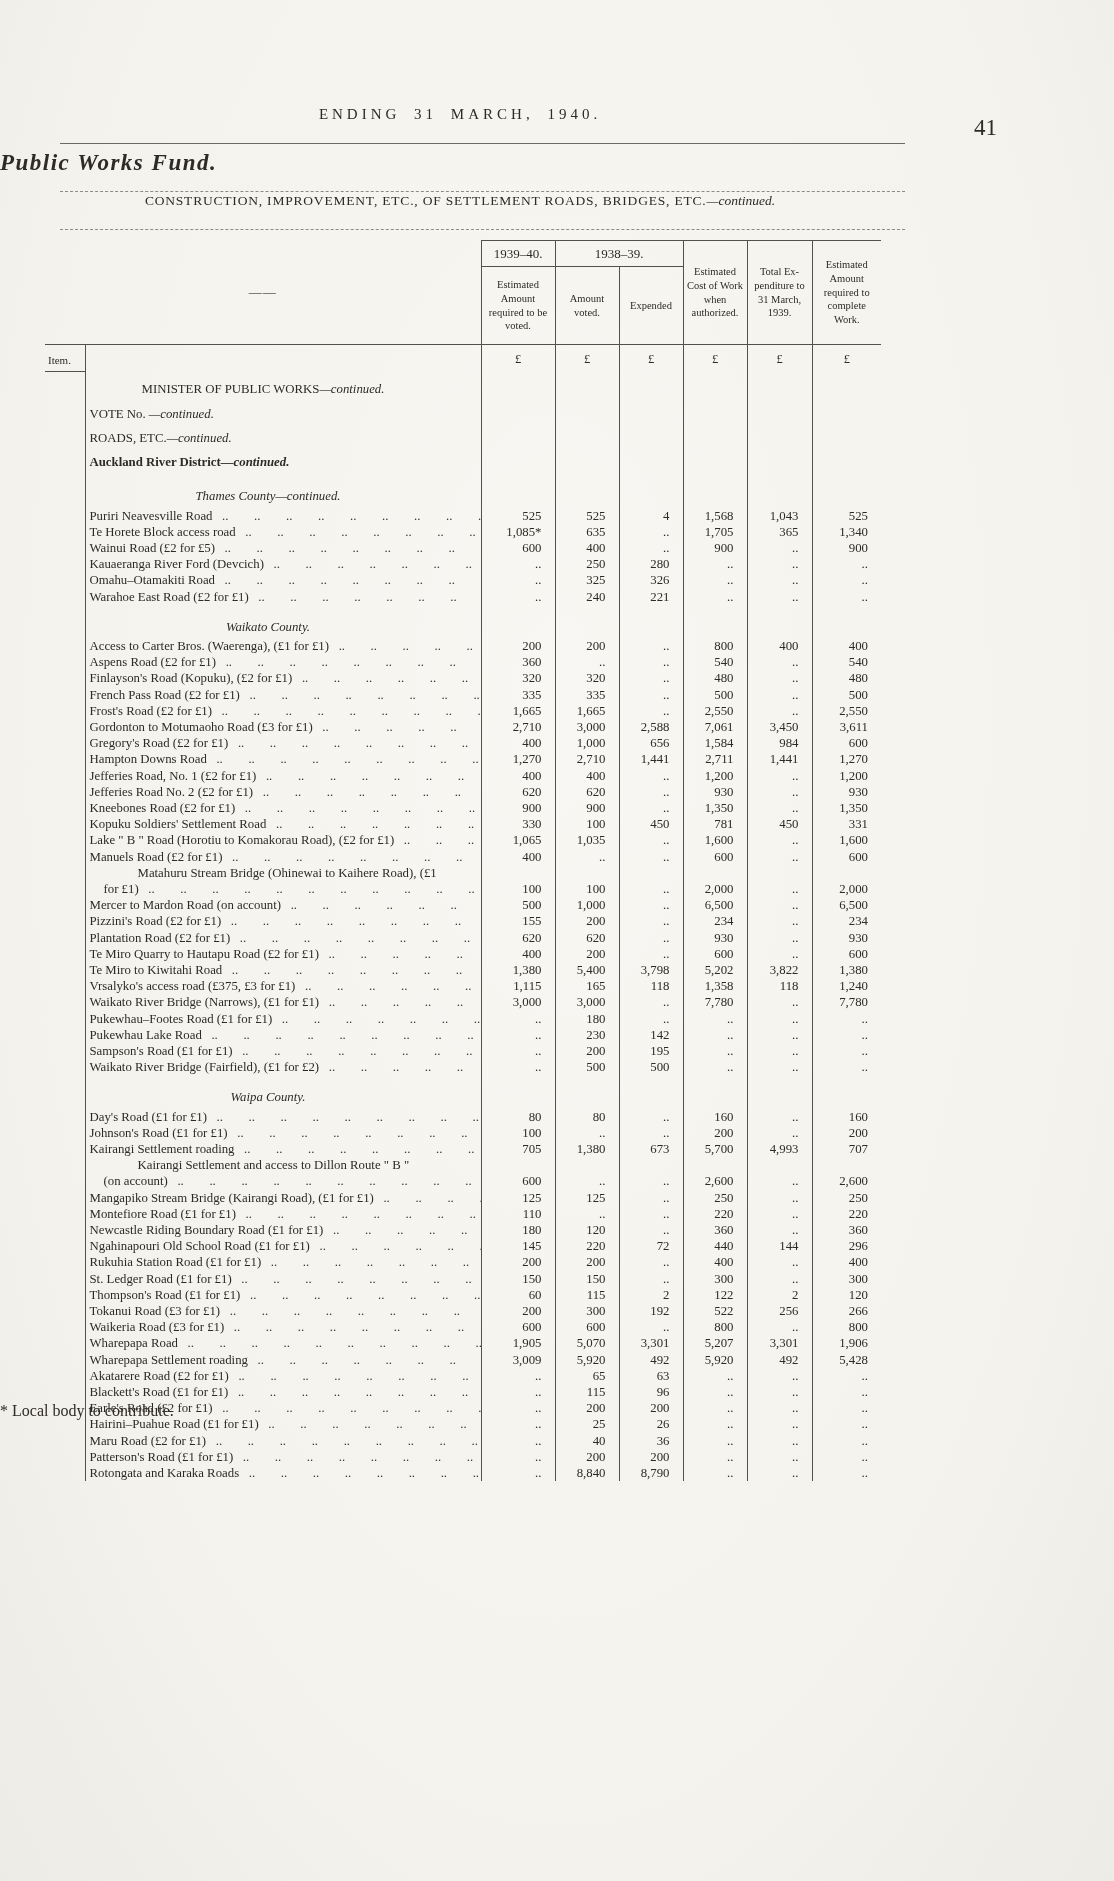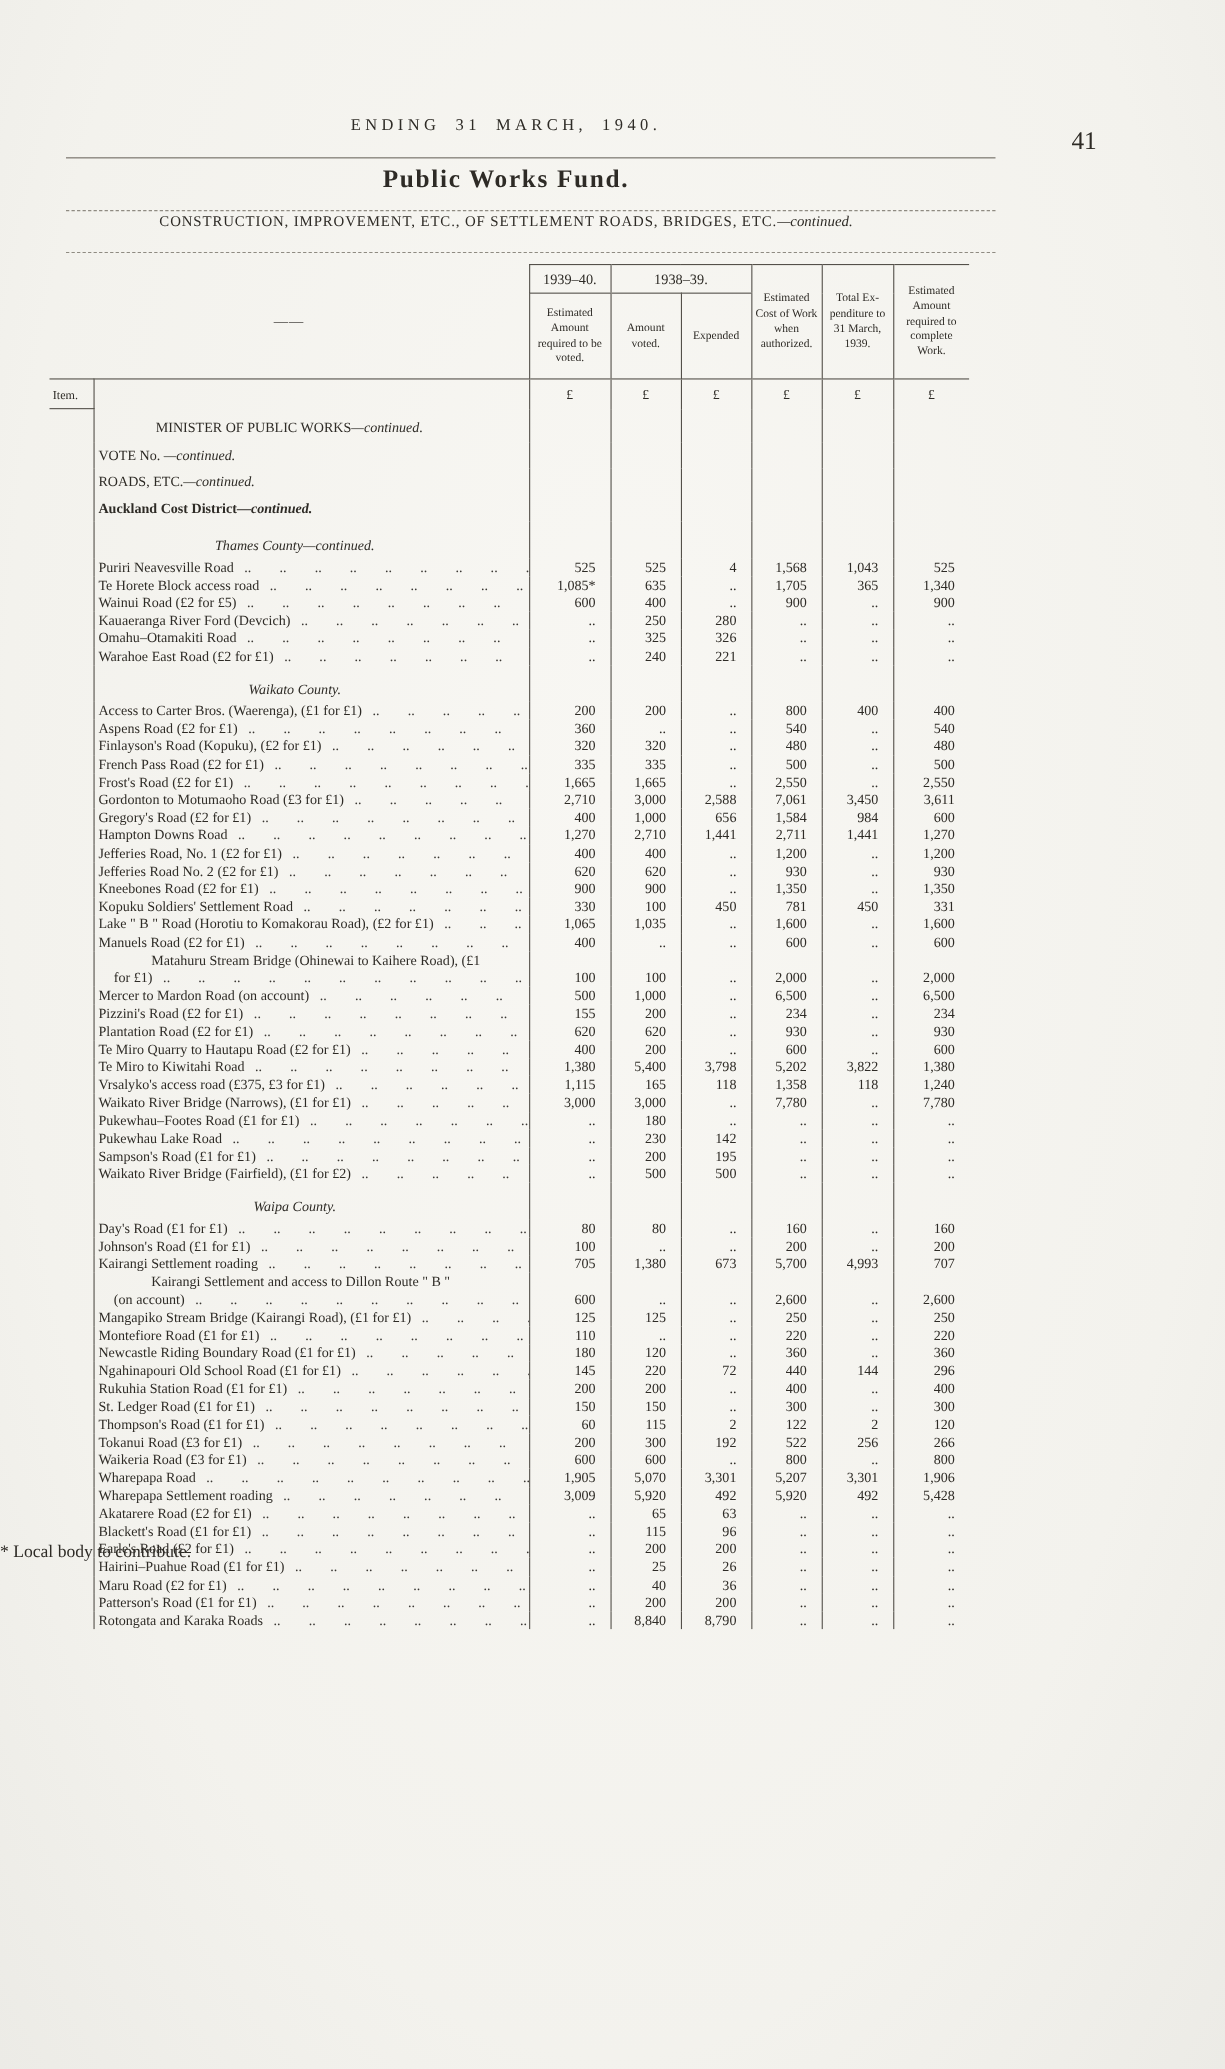--- a/index.html
+++ b/index.html
@@ -11,22 +11,22 @@
     color:#2e2b26;
   }
   .running-header {
     position:absolute; top:106px; left:0; width:920px; text-align:center;
     font-size:15px; letter-spacing:4px; word-spacing:6px;
   }
   .page-number { position:absolute; top:99px; left:974px; font-size:23px;margin-top:16px; }
   .rule { position:absolute; left:60px; width:845px; border-top:1px solid #6e6a62; }
   .rule.dashed { border-top:1px dashed #8f8b82; }
   .doc-title {
-    position:absolute; top:150px; left:0; width:920px; text-align:center;
-    font-size:23px; font-weight:bold; letter-spacing:1.5px;
+    position:absolute; top:150px; left:0; width:920px; text-align:left;
+    font-size:23px; font-weight:bold; letter-spacing:1.5px;font-style:italic;
   }
   .doc-subtitle {
     position:absolute; top:193px; left:0; width:920px; text-align:center;
     font-size:13.5px; letter-spacing:0.8px;
   }
   .cont { font-style:italic; letter-spacing:0; }
   .footnote { position:absolute; top:1402px; left:0; width:920px; text-align:left; font-size:16px; }
 
   table.main { position:absolute; top:240px; left:45px; width:836px;
     border-collapse:collapse; table-layout:fixed; }
@@ -144,21 +144,21 @@
           <td class="desc"><span>ROADS, ETC.</span><span class="cont">—continued.</span></td>
           <td class="v"></td>
           <td class="v"></td>
           <td class="v"></td>
           <td class="v"></td>
           <td class="v"></td>
           <td class="v"></td>
         </tr>
         <tr class="preamble-row district">
           <td class="item"></td>
-          <td class="desc"><span>Auckland Cost District</span><span class="cont">—continued.</span></td>
+          <td class="desc"><span>Auckland River District</span><span class="cont">—continued.</span></td>
           <td class="v"></td>
           <td class="v"></td>
           <td class="v"></td>
           <td class="v"></td>
           <td class="v"></td>
           <td class="v"></td>
         </tr>
         <tr class="heading-row">
           <td class="item"></td>
           <td class="desc">Thames County—continued.</td>

